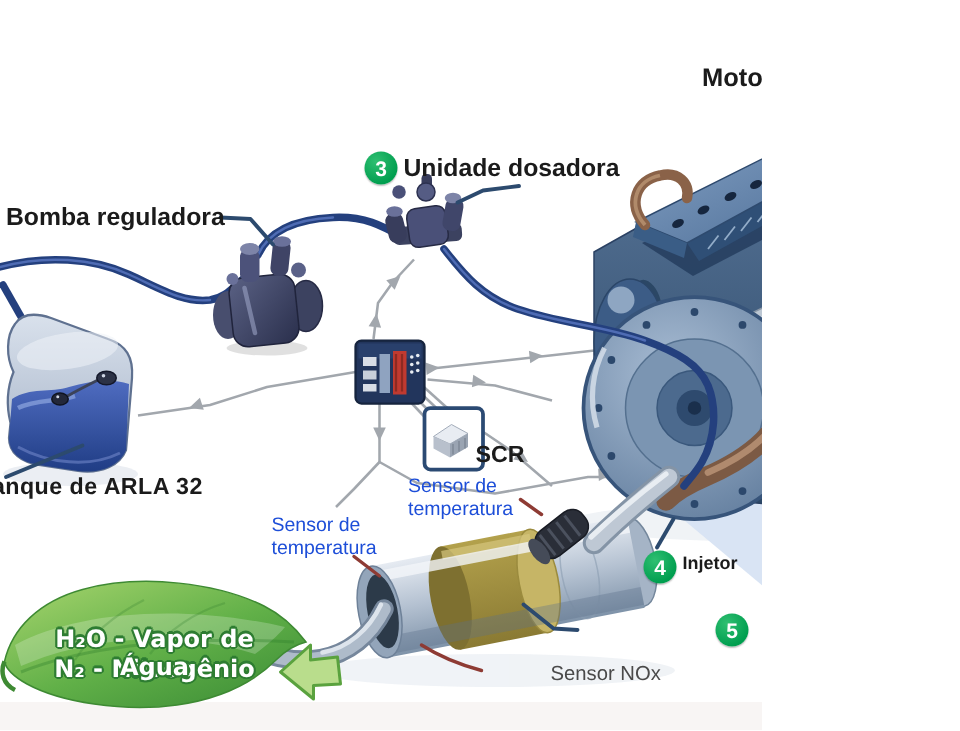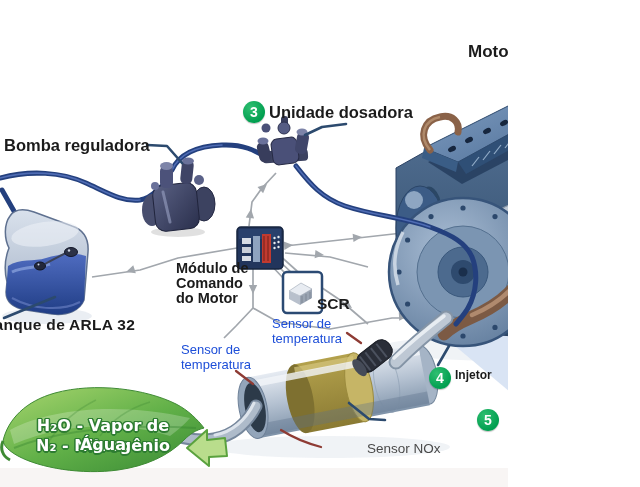--- a/index.html
+++ b/index.html
@@ -385,25 +385,20 @@
 
   <polygon points="187,448 207,430 207,440 225,438 227,456 209,457 209,466" fill="#b9dd8c" stroke="#5aa23e" stroke-width="2" stroke-linejoin="round"></polygon>
 </svg>
 
 <div class="lbl lbl-motor">Motor</div>
 <div class="badge badge-3">3</div>
 <div class="lbl lbl-dosing">Unidade dosadora</div>
 <div class="lbl lbl-bomba">Bomba reguladora</div>
 <div class="lbl lbl-tank">Tanque de ARLA 32</div>
 
-<div class="lbl lbl-ecu">
-  <div>Módulo de</div>
-  <div>Comando</div>
-  <div>do Motor</div>
-</div>
 
 <div class="lbl lbl-scr">SCR</div>
 
 <div class="sensor sensor-up">
   <div>Sensor de</div>
   <div>temperatura</div>
 </div>
 <div class="sensor sensor-low">
   <div>Sensor de</div>
   <div>temperatura</div>

